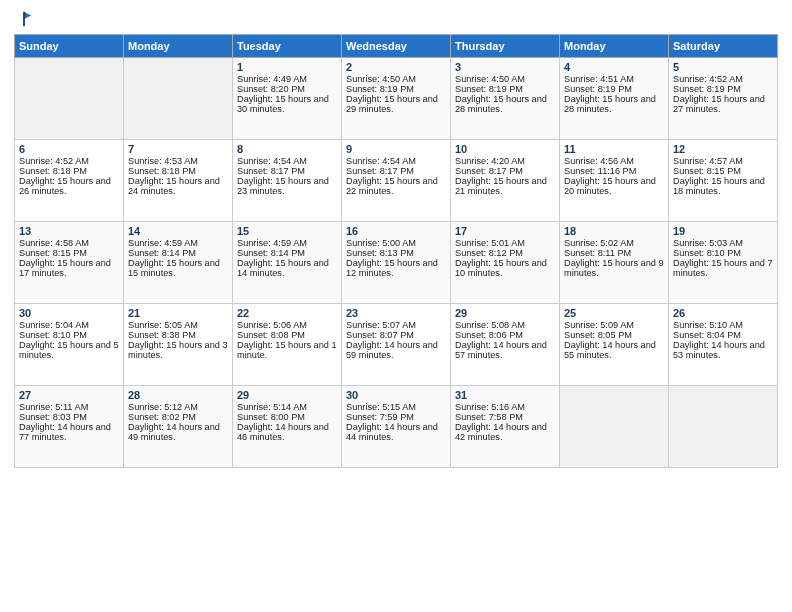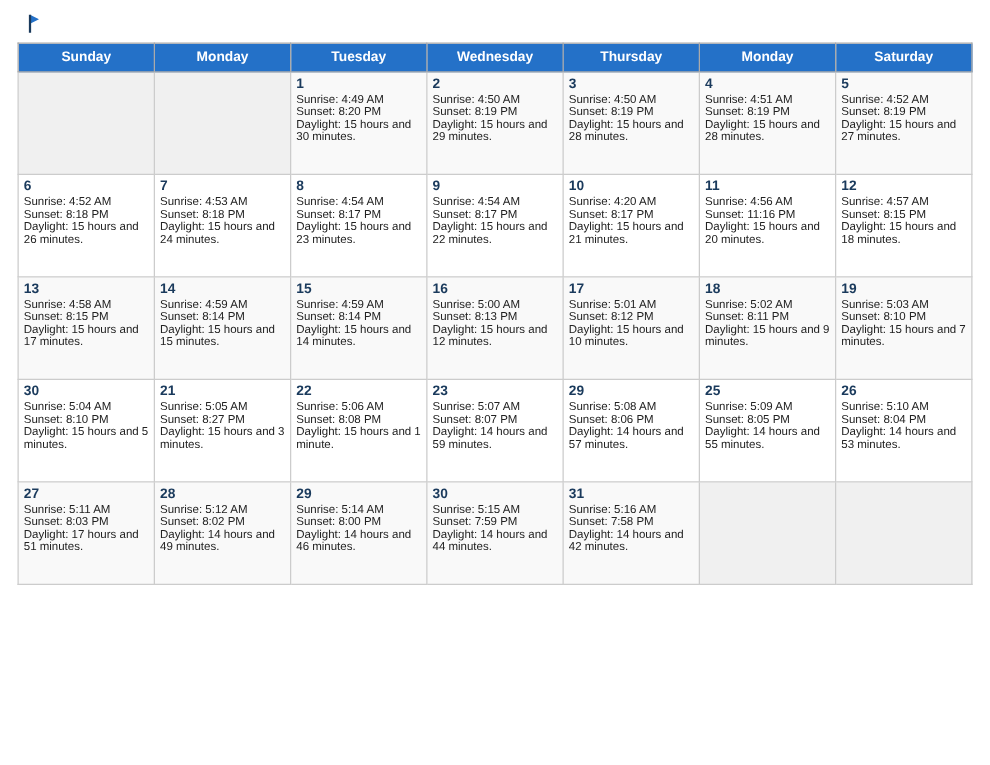--- a/index.html
+++ b/index.html
@@ -60,21 +60,21 @@
       width: 100%;
       border-collapse: collapse;
       table-layout: fixed;
     }
     thead tr th {
       background-color: #2471c8;
       color: #fff;
       font-size: 11px;
       font-weight: bold;
       padding: 5px 4px;
-      text-align: center;
+      text-align: left;
       border: 1px solid #aaa;
     }
     tbody tr td {
       border: 1px solid #ccc;
       vertical-align: top;
       padding: 3px 4px;
       font-size: 9.2px;
       color: #222;
       background: #fff;
       height: 82px;
@@ -153,29 +153,29 @@
           <td><span class="day-num">13</span><span>Sunrise: 4:58 AM</span><br><span>Sunset: 8:15 PM</span><br><span>Daylight: 15 hours and 17 minutes.</span></td>
           <td><span class="day-num">14</span><span>Sunrise: 4:59 AM</span><br><span>Sunset: 8:14 PM</span><br><span>Daylight: 15 hours and 15 minutes.</span></td>
           <td><span class="day-num">15</span><span>Sunrise: 4:59 AM</span><br><span>Sunset: 8:14 PM</span><br><span>Daylight: 15 hours and 14 minutes.</span></td>
           <td><span class="day-num">16</span><span>Sunrise: 5:00 AM</span><br><span>Sunset: 8:13 PM</span><br><span>Daylight: 15 hours and 12 minutes.</span></td>
           <td><span class="day-num">17</span><span>Sunrise: 5:01 AM</span><br><span>Sunset: 8:12 PM</span><br><span>Daylight: 15 hours and 10 minutes.</span></td>
           <td><span class="day-num">18</span><span>Sunrise: 5:02 AM</span><br><span>Sunset: 8:11 PM</span><br><span>Daylight: 15 hours and 9 minutes.</span></td>
           <td><span class="day-num">19</span><span>Sunrise: 5:03 AM</span><br><span>Sunset: 8:10 PM</span><br><span>Daylight: 15 hours and 7 minutes.</span></td>
         </tr>
         <tr>
           <td><span class="day-num">30</span><span>Sunrise: 5:04 AM</span><br><span>Sunset: 8:10 PM</span><br><span>Daylight: 15 hours and 5 minutes.</span></td>
-          <td><span class="day-num">21</span><span>Sunrise: 5:05 AM</span><br><span>Sunset: 8:27 PM</span><br><span>Daylight: 15 hours and 3 minutes.</span></td>
+          <td><span class="day-num">21</span><span>Sunrise: 5:05 AM</span><br><span>Sunset: 8:38 PM</span><br><span>Daylight: 15 hours and 3 minutes.</span></td>
           <td><span class="day-num">22</span><span>Sunrise: 5:06 AM</span><br><span>Sunset: 8:08 PM</span><br><span>Daylight: 15 hours and 1 minute.</span></td>
           <td><span class="day-num">23</span><span>Sunrise: 5:07 AM</span><br><span>Sunset: 8:07 PM</span><br><span>Daylight: 14 hours and 59 minutes.</span></td>
           <td><span class="day-num">29</span><span>Sunrise: 5:08 AM</span><br><span>Sunset: 8:06 PM</span><br><span>Daylight: 14 hours and 57 minutes.</span></td>
           <td><span class="day-num">25</span><span>Sunrise: 5:09 AM</span><br><span>Sunset: 8:05 PM</span><br><span>Daylight: 14 hours and 55 minutes.</span></td>
           <td><span class="day-num">26</span><span>Sunrise: 5:10 AM</span><br><span>Sunset: 8:04 PM</span><br><span>Daylight: 14 hours and 53 minutes.</span></td>
         </tr>
         <tr>
-          <td><span class="day-num">27</span><span>Sunrise: 5:11 AM</span><br><span>Sunset: 8:03 PM</span><br><span>Daylight: 17 hours and 51 minutes.</span></td>
+          <td><span class="day-num">27</span><span>Sunrise: 5:11 AM</span><br><span>Sunset: 8:03 PM</span><br><span>Daylight: 14 hours and 77 minutes.</span></td>
           <td><span class="day-num">28</span><span>Sunrise: 5:12 AM</span><br><span>Sunset: 8:02 PM</span><br><span>Daylight: 14 hours and 49 minutes.</span></td>
           <td><span class="day-num">29</span><span>Sunrise: 5:14 AM</span><br><span>Sunset: 8:00 PM</span><br><span>Daylight: 14 hours and 46 minutes.</span></td>
           <td><span class="day-num">30</span><span>Sunrise: 5:15 AM</span><br><span>Sunset: 7:59 PM</span><br><span>Daylight: 14 hours and 44 minutes.</span></td>
           <td><span class="day-num">31</span><span>Sunrise: 5:16 AM</span><br><span>Sunset: 7:58 PM</span><br><span>Daylight: 14 hours and 42 minutes.</span></td>
           <td class="cell-empty"></td>
           <td class="cell-empty"></td>
         </tr>
       </tbody>
   </table>
 </div>

